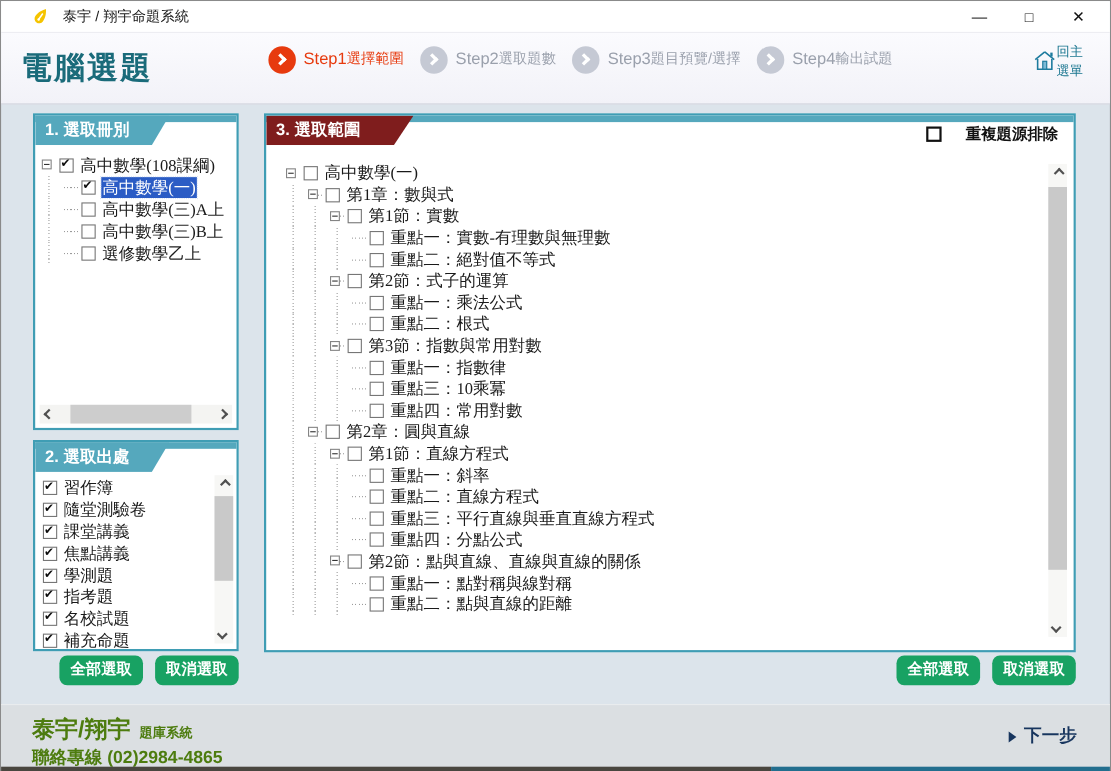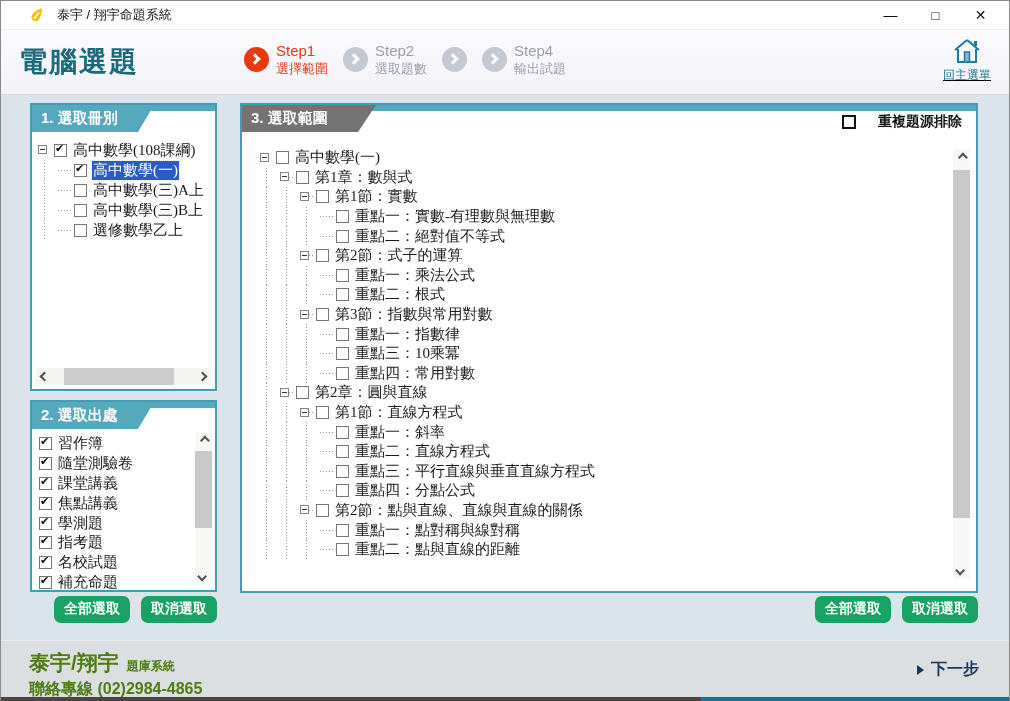--- a/index.html
+++ b/index.html
@@ -17,26 +17,26 @@
 
   
   .header { position:absolute; left:1px; top:30px; right:1px; height:65px; background:linear-gradient(#fbfbfe,#f2f2f8); border-bottom:1px solid #d8d8e2; }
   .app-title { position:absolute; left:18px; top:13px; font-size:28px; font-weight:700; color:#1a6b7a; letter-spacing:2px; }
   .steps { position:absolute; left:243px; top:12px; display:flex; gap:15px; }
   .step { display:flex; align-items:center; gap:7px; cursor:pointer; }
   .step-circle { width:25px; height:25px; border-radius:50%; position:relative; flex:0 0 auto; }
   .step.active .step-circle { background:#e73a0e; }
   .step.inactive .step-circle { background:#c5c9d4; }
   .step-chev { position:absolute; left:7px; top:8px; width:8px; height:8px; border-top:3px solid #fff; border-right:3px solid #fff; transform:rotate(45deg); }
-  .step-txt { display:flex; flex-direction:column; line-height:1.25; }
+  .step-txt { display:flex; line-height:1.25; }
   .step-id { font-size:15px; }
   .step-label { font-size:13px; }
   .step.active .step-id, .step.active .step-label { color:#e73a0e; }
   .step.inactive .step-id, .step.inactive .step-label { color:#9aa0ac; }
-  .home-btn { position:absolute; right:14px; top:7px; width:56px; display:flex; flex-direction:column; align-items:center; cursor:pointer;text-decoration:underline; }
+  .home-btn { position:absolute; right:14px; top:7px; width:56px; display:flex; flex-direction:row; align-items:center; cursor:pointer; }
   .home-btn svg { width:30px; height:28px; }
   .home-label { font-size:12px; color:#19758f; margin-top:2px; }
 
   
   .panel { position:absolute; background:#ffffff; border:2px solid #3f9db4; }
   .panel1 { left:30px; top:103px; width:187px; height:288px; }
   .panel2 { left:30px; top:400px; width:187px; height:192px; }
   .panel3 { left:240px; top:103px; width:738px; height:490px; }
   .panel-hd { position:relative; height:27px; }
   .panel-strip { position:absolute; top:0; left:0; right:0; height:6px; }
@@ -148,20 +148,24 @@
           </span>
         <span class="step-txt">
           <span class="step-id">Step2</span>
           <span class="step-label">選取題數</span>
         </span>
       </div>
       <div class="step inactive">
         <span class="step-circle">
             <span class="step-chev"></span>
           </span>
+        <span class="step-txt">
+          <span class="step-id">Step3</span>
+          <span class="step-label">題目預覽/選擇</span>
+        </span>
       </div>
       <div class="step inactive">
         <span class="step-circle">
             <span class="step-chev"></span>
           </span>
         <span class="step-txt">
           <span class="step-id">Step4</span>
           <span class="step-label">輸出試題</span>
         </span>
       </div>
@@ -281,21 +285,21 @@
   </div>
 
   <div class="btn-row left">
     <button class="green-btn">全部選取</button>
     <button class="green-btn">取消選取</button>
   </div>
 
   <div class="panel panel3">
     <div class="panel-hd">
       <div class="panel-strip" style="background:#55a8bd"></div>
-      <div class="panel-tab" style="background:#737373">3. 選取範圍</div>
+      <div class="panel-tab" style="background:#7f1d1d">3. 選取範圍</div>
       <div class="dedupe">
         <span class="dedupe-box"></span>
         <span class="dedupe-label">重複題源排除</span>
       </div>
     </div>
     <div class="tree tree3" id="tree3">
         <div class="tree-row">
           <span class="slot">
             <span class="expander"></span>
           </span>

